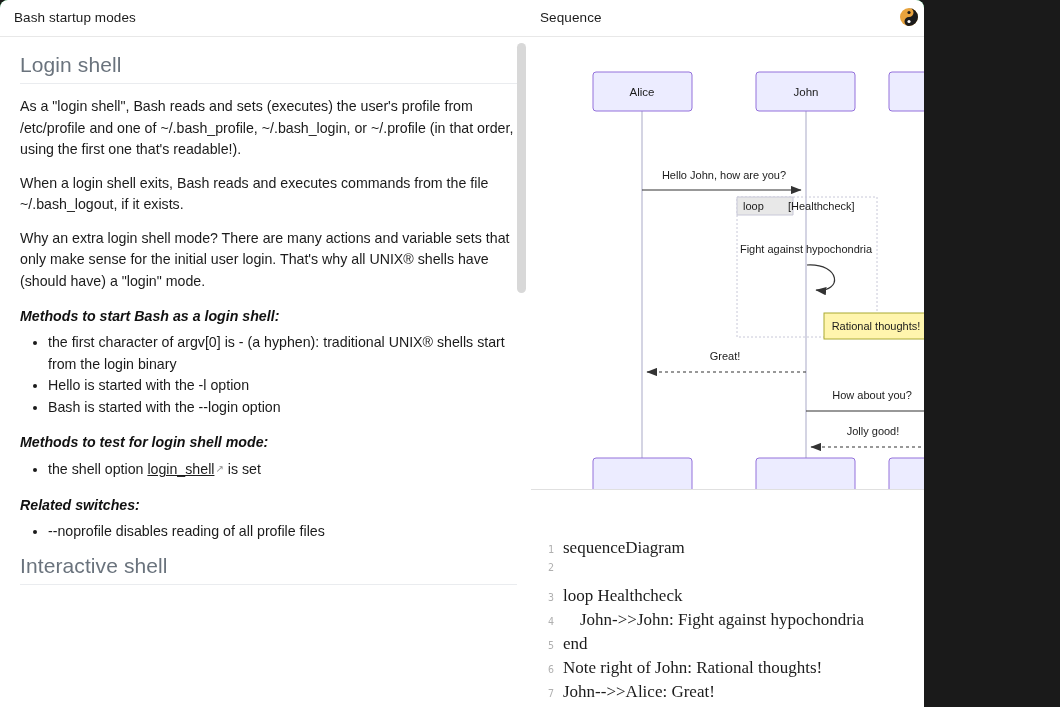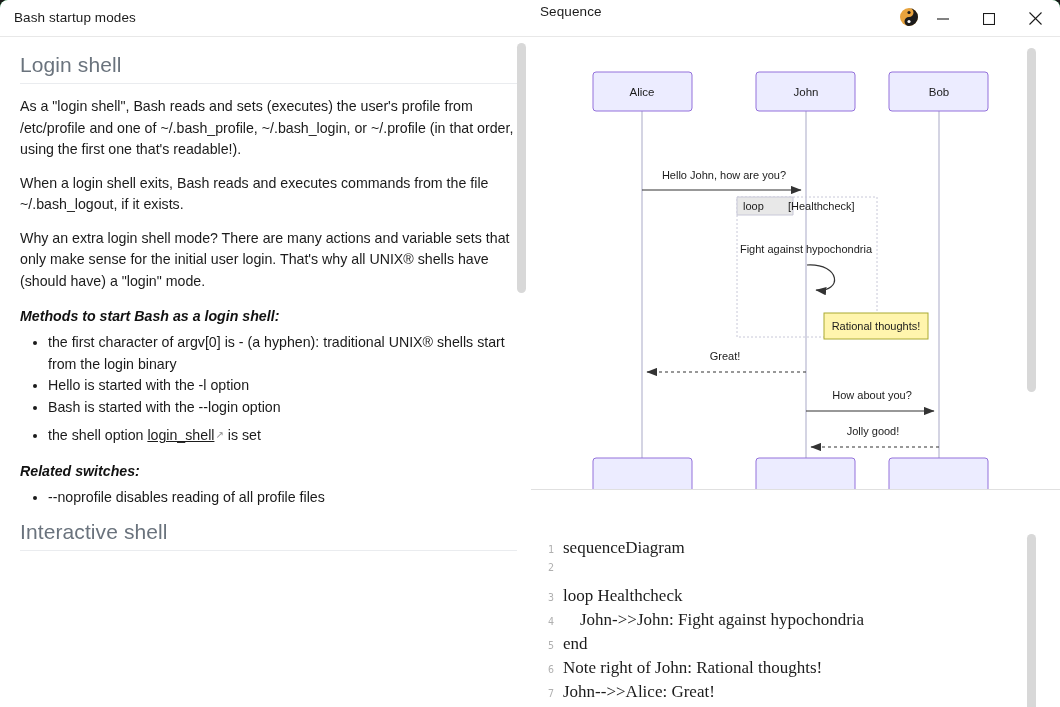--- a/index.html
+++ b/index.html
@@ -5,21 +5,21 @@
   * { box-sizing: border-box; }
   html, body {
     margin: 0; padding: 0;
     width: 1060px; height: 707px;
     overflow: hidden;
     background: #1a1a1a;
     font-family: "Liberation Sans", sans-serif;
   }
   #app {
     position: relative;
-    width: 1060px; height: 707px;
+    width: 924px; height: 707px;
     background: #22c55e;
     border-top-left-radius: 8px;
     border-top-right-radius: 8px;
     overflow: hidden;
   }
 
   
   #titlebar {
     position: absolute;
     left: 0; top: 0;
@@ -29,21 +29,21 @@
   }
   #doc-title {
     position: absolute;
     left: 14px; top: 10px;
     font-size: 13.5px;
     color: #1b1b1b;
     letter-spacing: 0.1px;
   }
   #seq-title {
     position: absolute;
-    left: 540px; top: 4px;
+    left: 540px; top: 10px;
     font-size: 13.5px;
     color: #1b1b1b;
     letter-spacing: 0.1px;
   }
   .win-btn {
     position: absolute;
     top: 0; width: 46px; height: 37px;
     display: flex; align-items: center; justify-content: center;
     cursor: default;
   }
@@ -243,20 +243,21 @@
       <p>When a login shell exits, Bash reads and executes commands from the file ~/.bash_logout, if it exists.</p>
       <p>Why an extra login shell mode? There are many actions and variable sets that only make sense for the initial user login. That's why all UNIX® shells have (should have) a "login" mode.</p>
 
       <div class="lead-strong">Methods to start Bash as a login shell:</div>
       <ul>
         <li>the first character of argv[0] is - (a hyphen): traditional UNIX® shells start from the login binary</li>
         <li>Hello is started with the -l option</li>
         <li>Bash is started with the --login option</li>
       </ul>
 
+      <div class="lead-strong">Methods to test for login shell mode:</div>
       <ul>
         <li><span>the shell option </span><a class="extlink" href="#">login_shell</a><span class="extlink-arrow">↗</span><span> is set</span></li>
       </ul>
 
       <div class="lead-strong">Related switches:</div>
       <ul>
         <li>--noprofile disables reading of all profile files</li>
       </ul>
 
       <h2 class="second">Interactive shell</h2>

